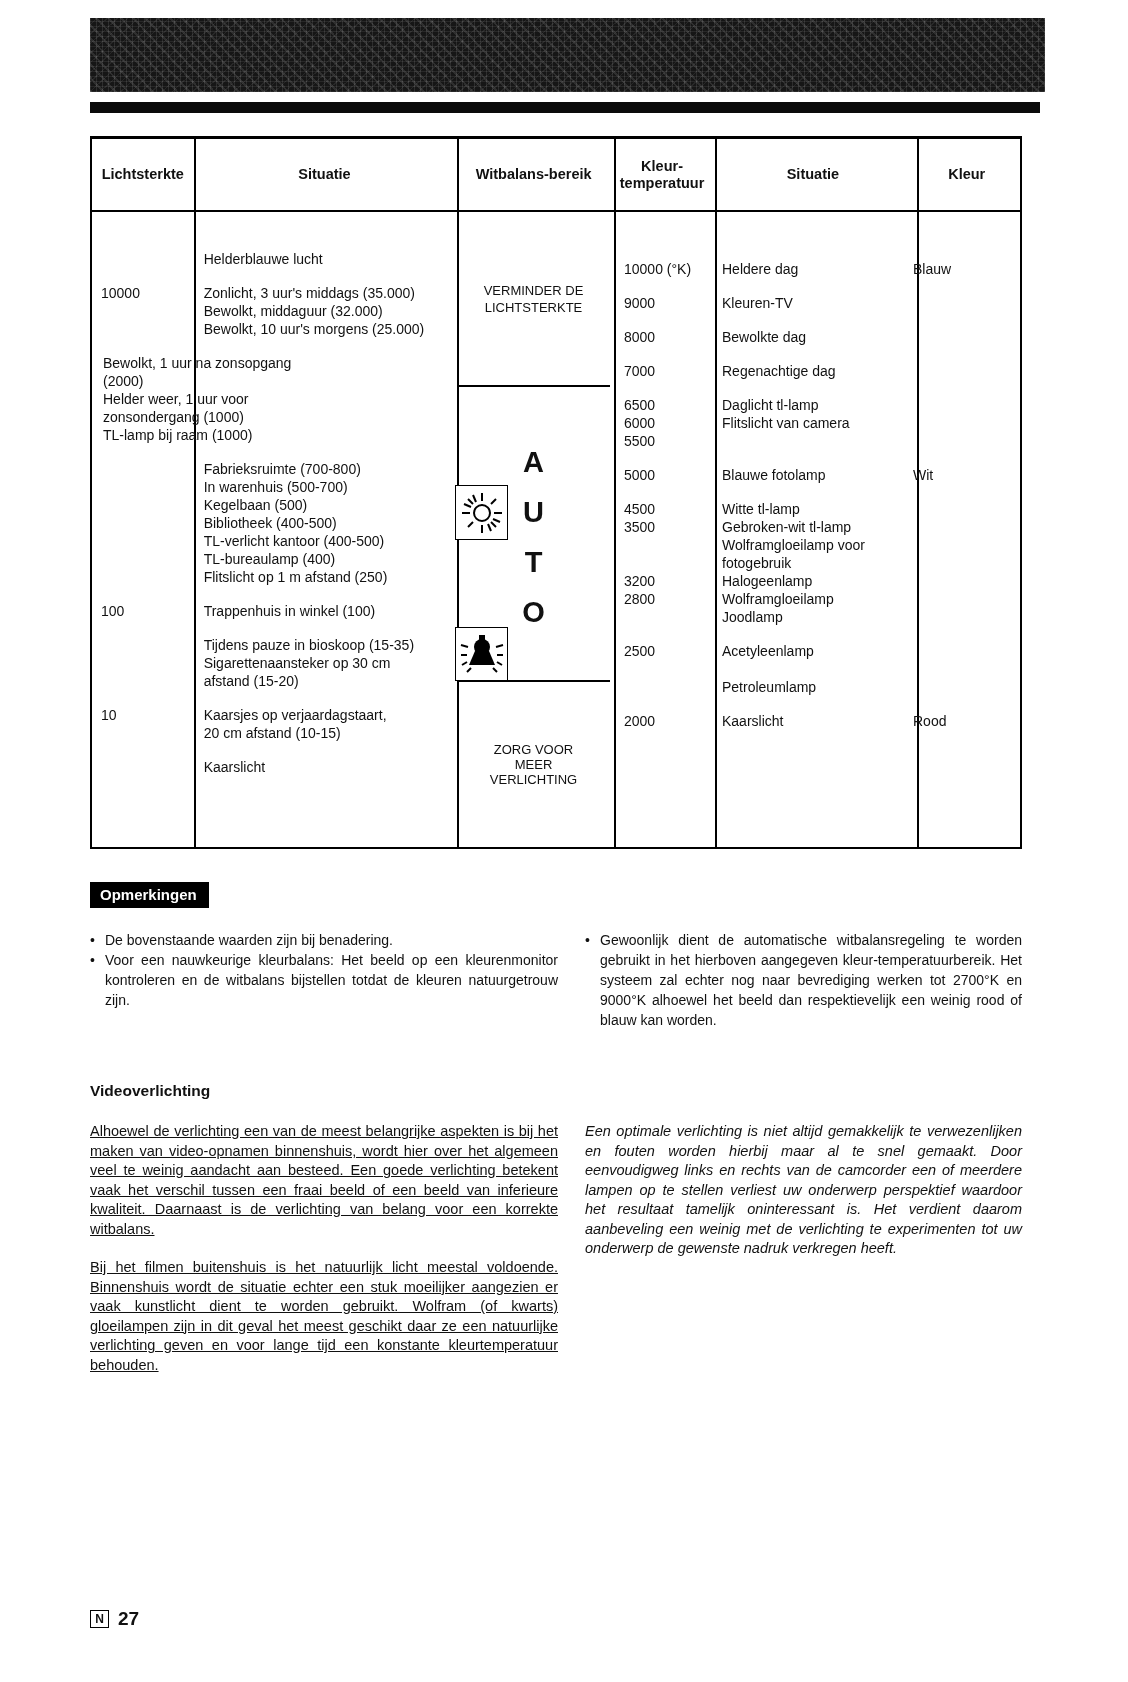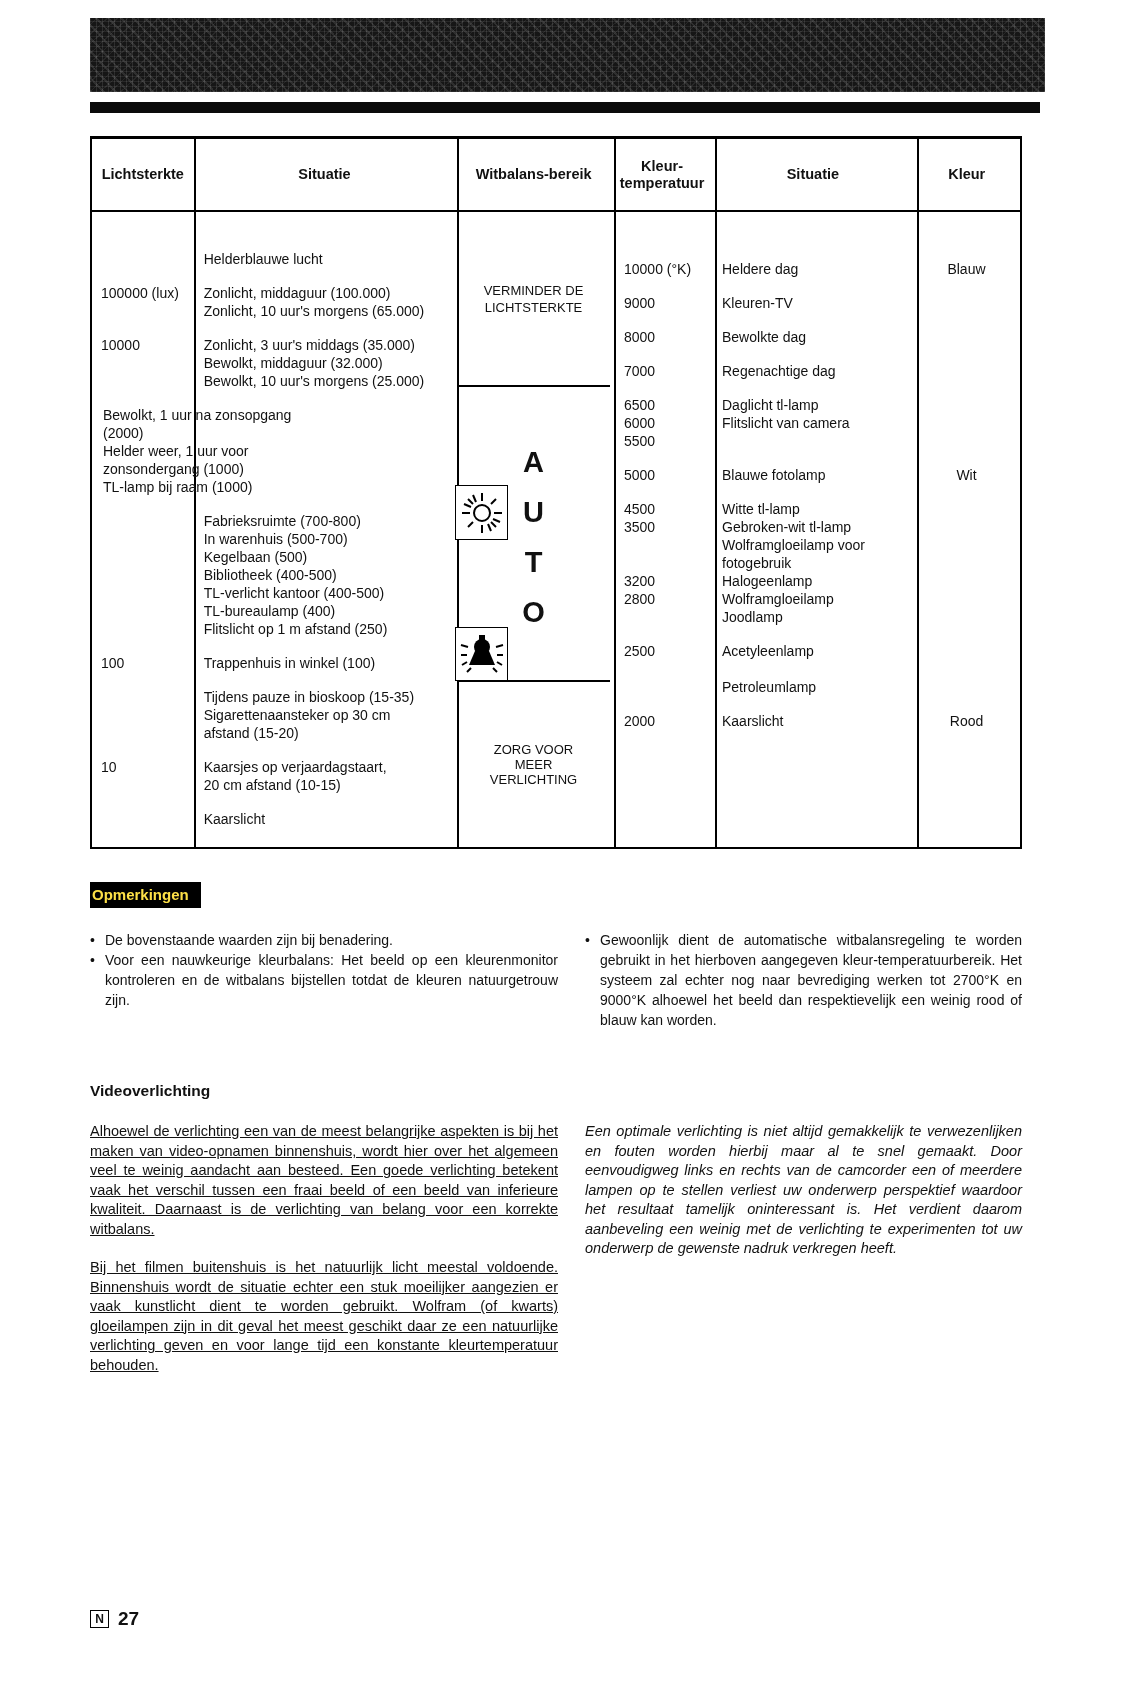--- a/index.html
+++ b/index.html
@@ -46,26 +46,26 @@
                 align-items:center; gap:20px; font-weight:bold; font-size:29px; line-height:30px; }
   .icon-box { position:absolute; left:-2px; width:53px; height:55px; border:1.5px solid #000; background:#fff;
               display:flex; align-items:center; justify-content:center; }
   .sun-box { top:98px; }
   .bulb-box { top:240px; height:54px; }
 
   .right-area { width:410px; padding-top:48px; }
   .rrow { display:flex; margin-bottom:16px; }
   .c-temp { width:101px; padding-left:14px; }
   .c-sit2 { width:202px; padding-left:11px; }
-  .c-kleur { width:107px; text-align:center; }
+  .c-kleur { width:107px; }
   .off5 { padding-top:90px; }
 
   
-  .notes-label { display:inline-block; margin-top:33px; background:#000; color:#fde047; font-weight:bold;
-                 font-size:15px; padding:4px 12px 5px 2px; }
+  .notes-label { display:inline-block; margin-top:33px; background:#000; color:#ffffff; font-weight:bold;
+                 font-size:15px; padding:4px 12px 5px 10px; }
   .notes-cols { display:flex; margin-top:22px; }
   .ncol-l { width:468px; }
   .ncol-r { width:437px; margin-left:27px; }
   .bullet { position:relative; padding-left:15px; font-size:14px; line-height:20px; text-align:justify; }
   .bullet::before { content:"•"; position:absolute; left:0; top:0; }
 
   
   .sec-title { margin-top:52px; font-weight:bold; font-size:15.5px; }
   .sec-cols { display:flex; margin-top:22px; }
   .scol-l { width:468px;text-decoration:underline; }
@@ -104,25 +104,20 @@
         <div class="th w5">Situatie</div>
         <div class="th w6">Kleur</div>
       </div>
 
       <div class="tbody">
 
         <div class="left-area">
           <div class="lrow">
             <div class="c-lux pre"></div>
             <div class="c-sit pre">Helderblauwe lucht</div>
-          </div>
-          <div class="lrow">
-            <div class="c-lux pre">100000 (lux)</div>
-            <div class="c-sit pre">Zonlicht, middaguur (100.000)
-Zonlicht, 10 uur's morgens (65.000)</div>
           </div>
           <div class="lrow">
             <div class="c-lux pre">10000</div>
             <div class="c-sit pre">Zonlicht, 3 uur's middags (35.000)
 Bewolkt, middaguur (32.000)
 Bewolkt, 10 uur's morgens (25.000)</div>
           </div>
           <div class="lrow">
             <div class="c-sit pre">Bewolkt, 1 uur na zonsopgang
 (2000)

